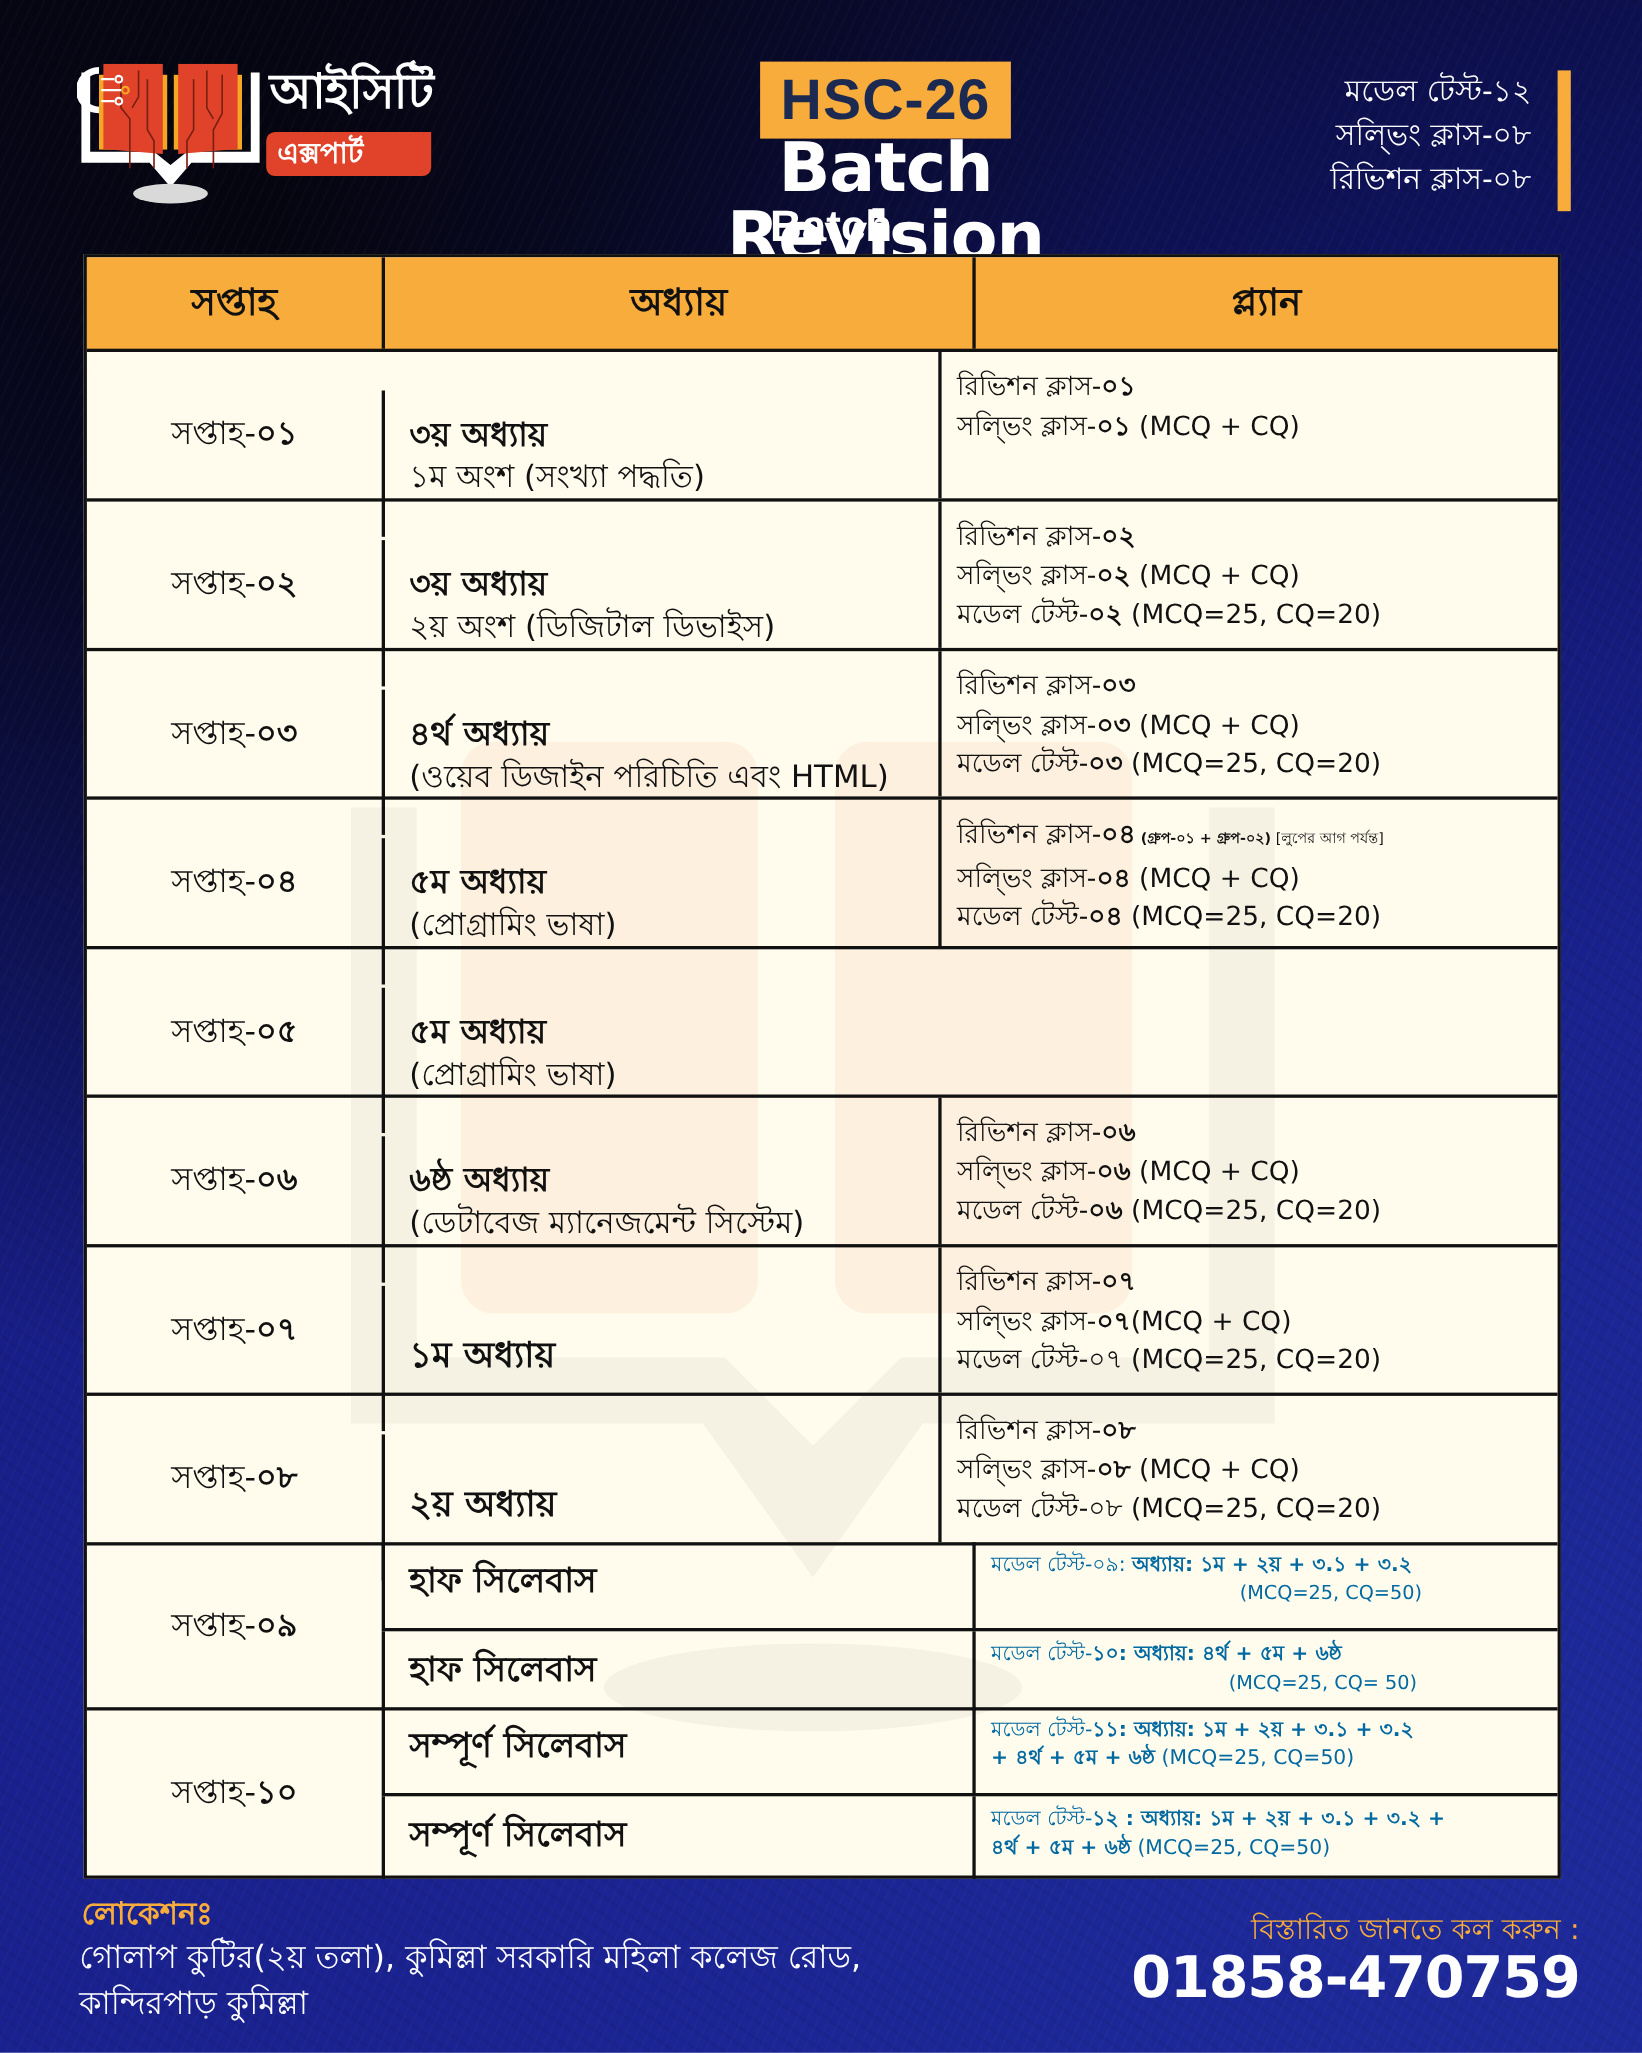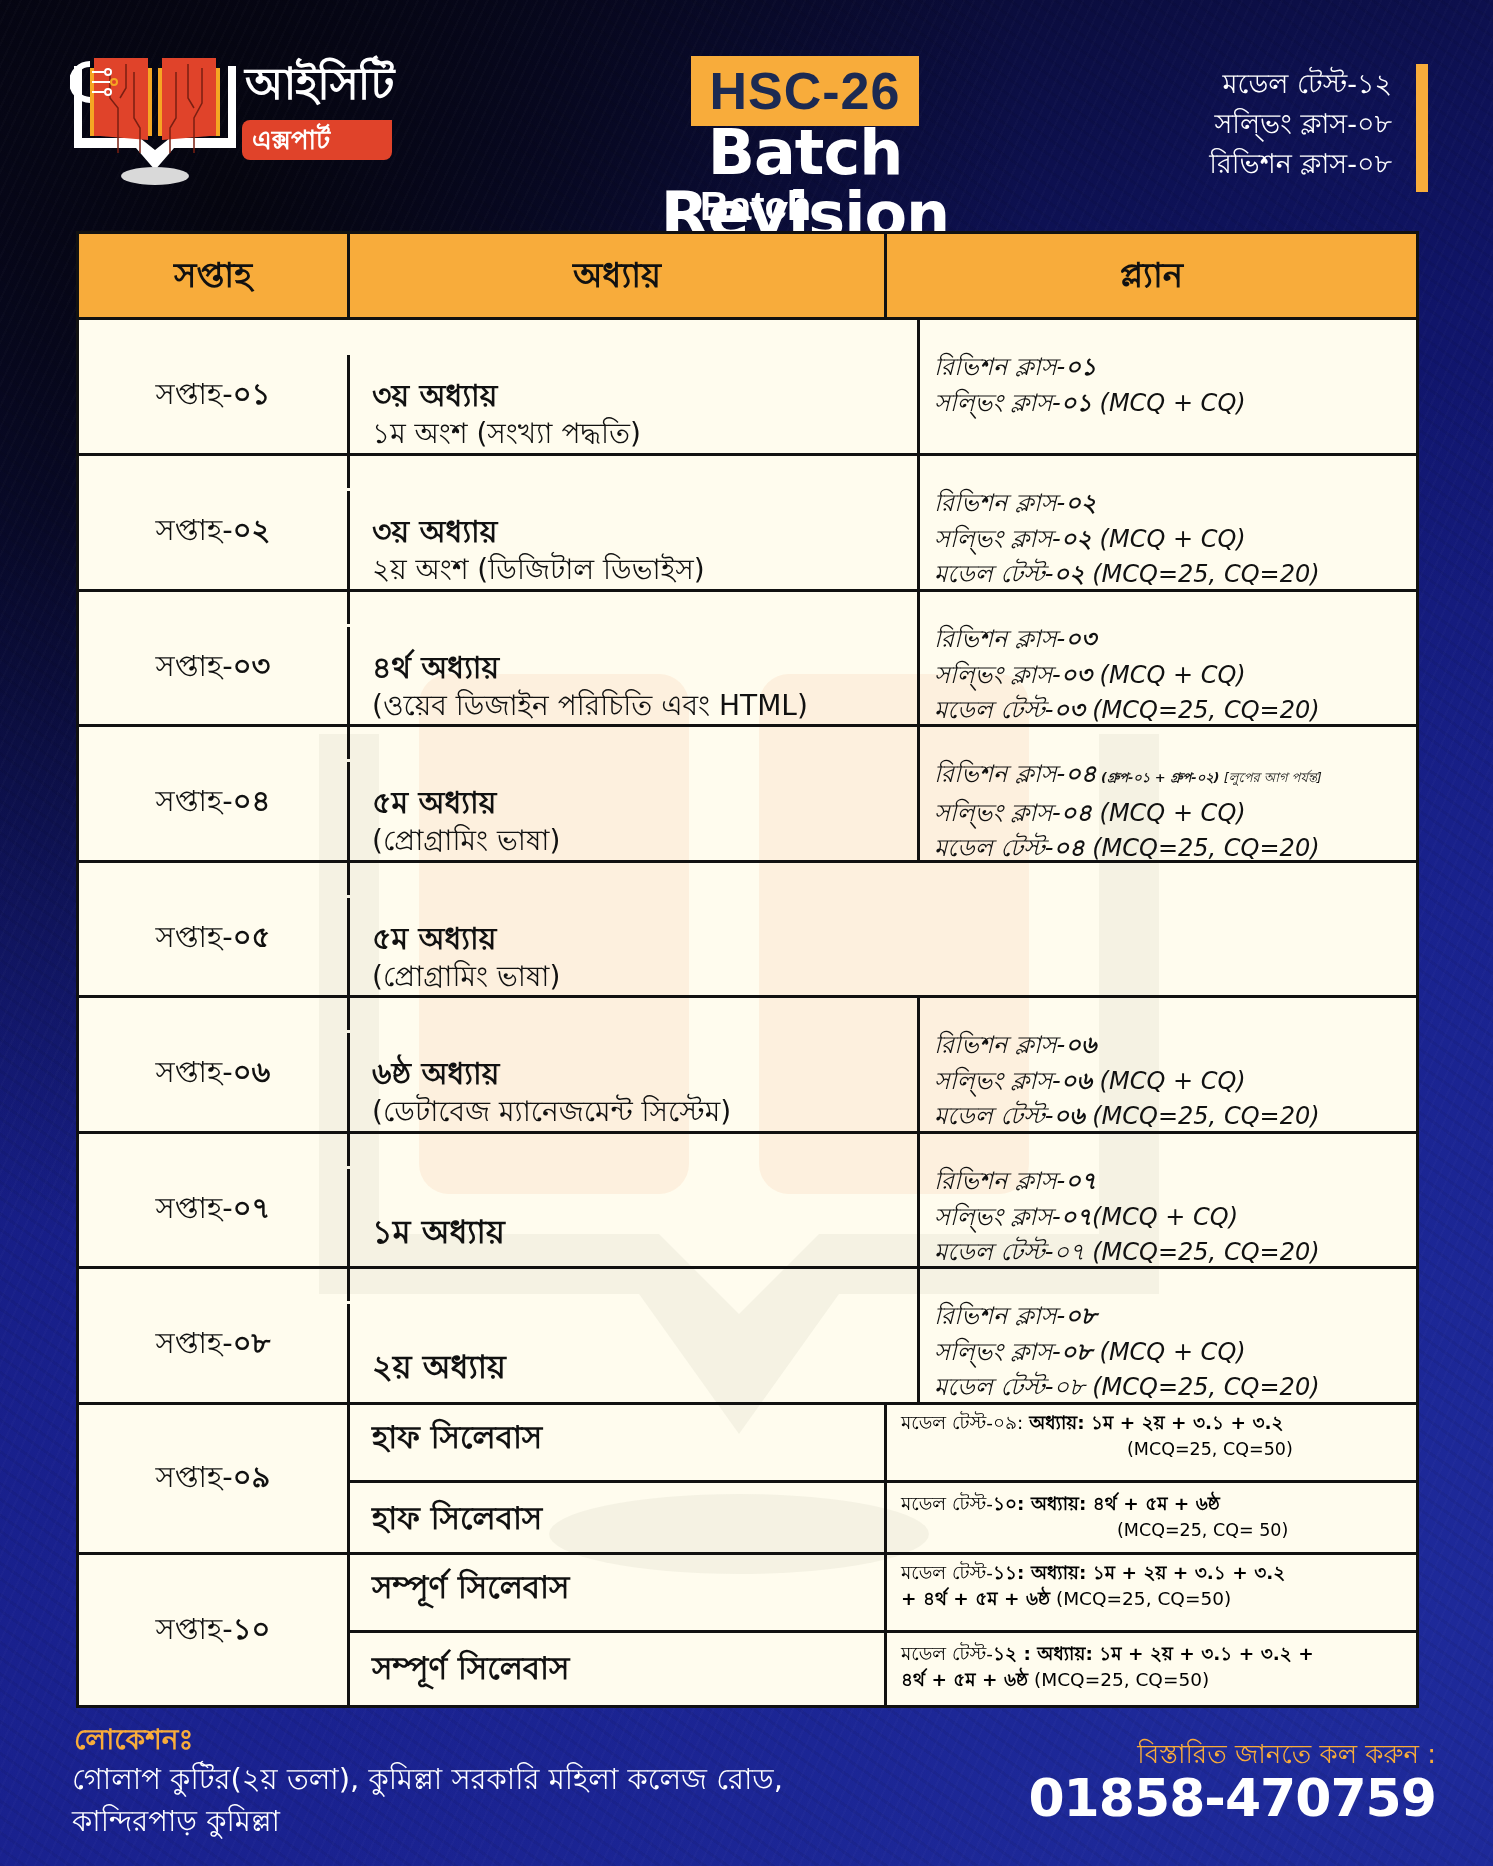--- a/index.html
+++ b/index.html
@@ -98,39 +98,38 @@
     left: 0; width: 268px; display: flex; align-items: center; justify-content: center;
     font-size: 29px; color: #111; padding-top: 18px;
   }
   .cell.week b { font-weight: bold; }
   .cell.chapter {
     left: 268px; width: 537px; border-left: 3px solid #111;
     padding: 22px 0 0 22px;
     margin-top: 35px;
   }
   .cell.plan {
-    left: 838px; width: 532px; border-left: 3px solid #111;
-    padding: 30px 0 0 14px;
-    font-style: italic;
+    left: 774px; width: 532px; border-left: 3px solid #111;
+    padding: 14px 0 0 14px;
   }
   .ch-title { font-weight: bold; font-size: 30px; line-height: 38px; color: #111; }
   .ch-sub { font-size: 28px; line-height: 38px; color: #111; }
   .ch-single { font-weight: bold; font-size: 32px; line-height: 38px; color: #111; padding-top: 22px; }
   .plan-line { font-size: 24px; line-height: 35.5px; color: #111; white-space: nowrap; }
   .plan-line .note { font-size: 13px; }
   .plan-line .note b { font-weight: bold; }
 
   .sub-row {
     position: absolute; left: 268px; width: 1069px; border-top: 3px solid #111;
   }
   .sub-row .chapter { position: absolute; left: 0; width: 537px; top: 0; height: 100%;
     border-left: 3px solid #111; padding: 10px 0 0 22px; font-weight: bold; font-size: 31px; line-height: 50px; }
   .sub-row .plan { position: absolute; left: 537px; width: 532px; top: 0; height: 100%;
     border-left: 3px solid #111; padding: 8px 0 0 14px; }
-  .mt-line { font-size: 18.5px; line-height: 26px; color: #000000; white-space: nowrap; }
+  .mt-line { font-size: 18.5px; line-height: 26px; color: #0369a1; white-space: nowrap; }
   .mt-line.indent { padding-left: 226px; font-size: 17.5px; }
   .mt-line.indent2 { padding-left: 216px; font-size: 17.5px; }
 
   
   .loc-label {
     position: absolute; left: 74px; top: 1718px; color: #f8ac3b; font-weight: bold; font-size: 28px;
   }
   .loc-line {
     position: absolute; left: 72px; color: #ffffff; font-size: 29px; white-space: nowrap;
   }

